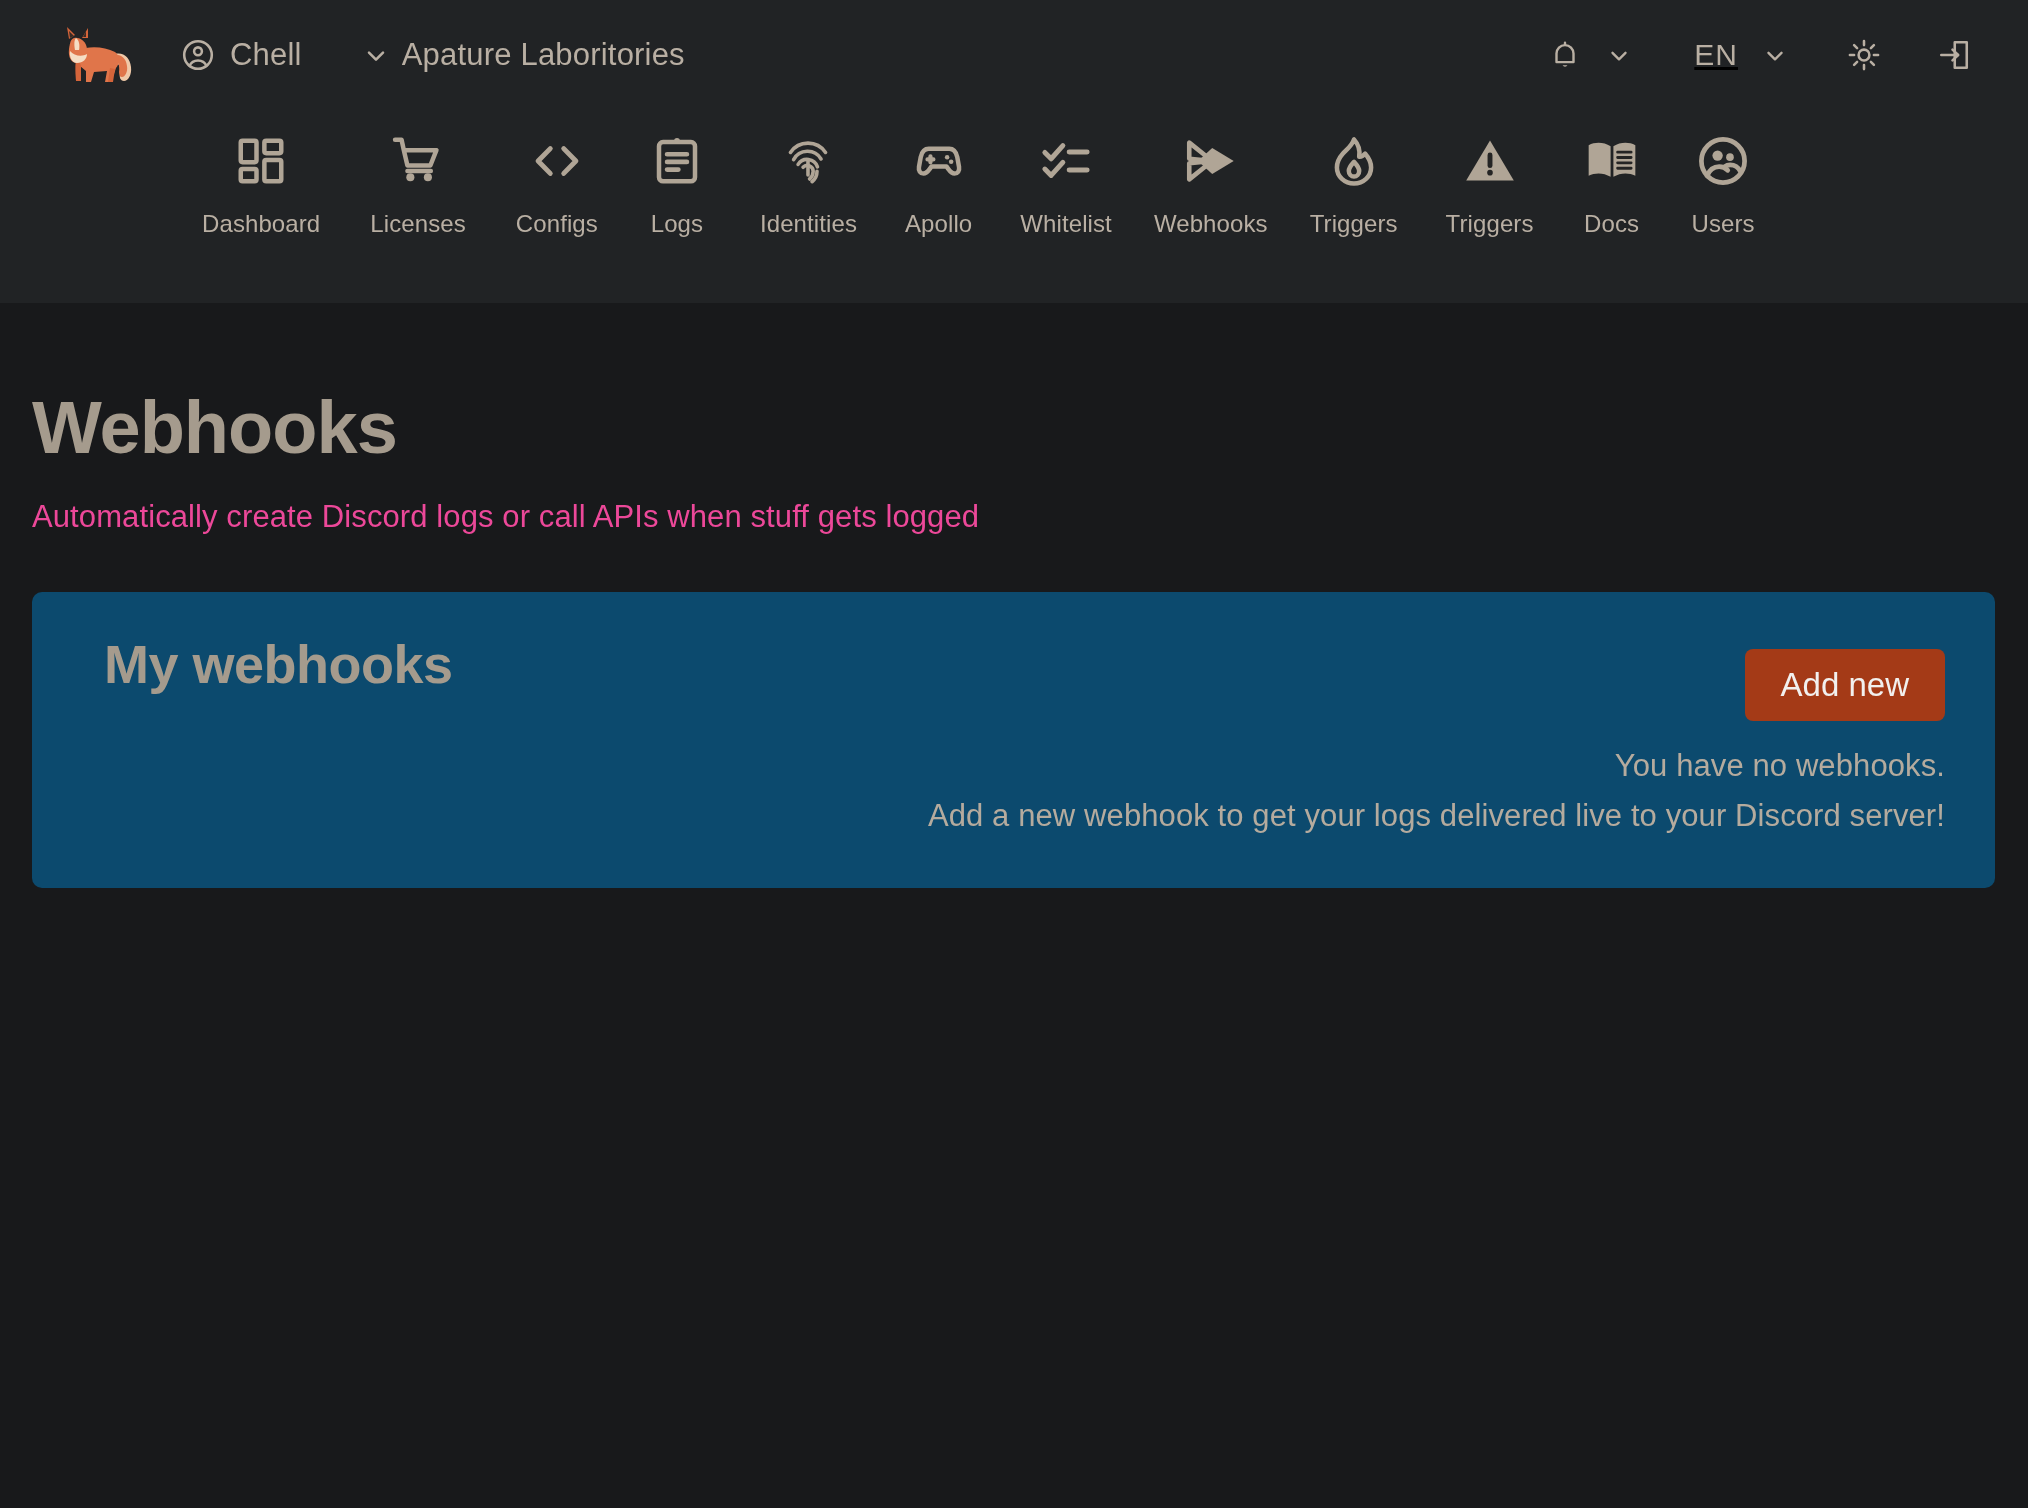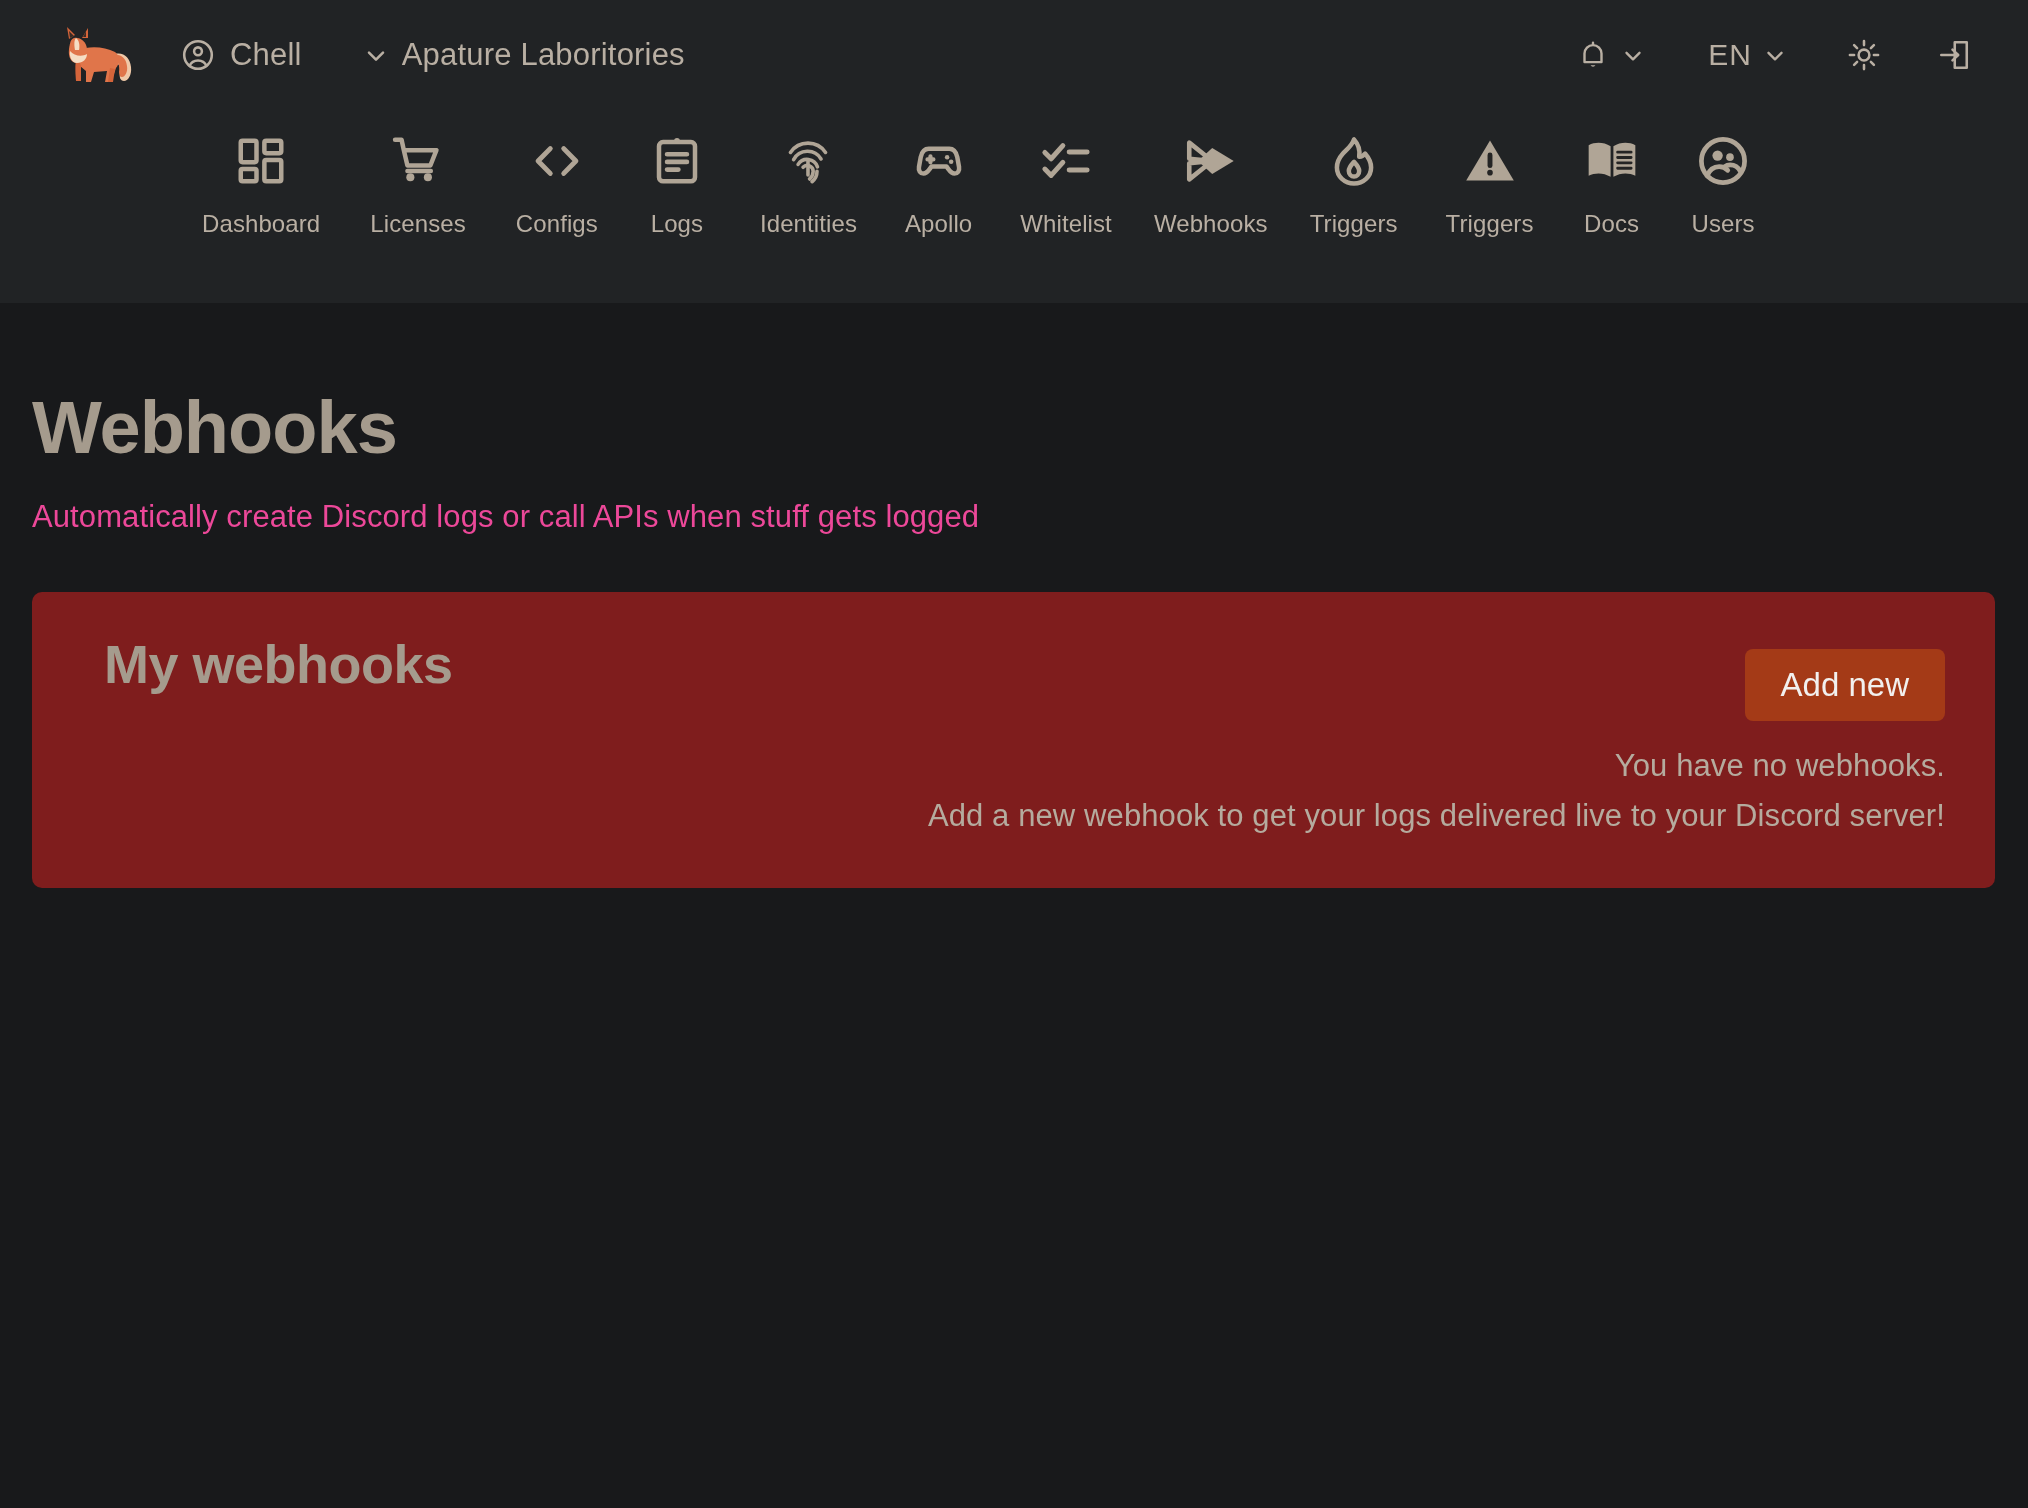--- a/index.html
+++ b/index.html
@@ -68,23 +68,24 @@
   .hdr-actions {
     display: flex;
     align-items: center;
     gap: 0;
   }
 
   .hdr-btn {
     display: flex;
     align-items: center;
     justify-content: center;
-    gap: 10px;
+    gap: 24px;
     cursor: pointer;
     padding: 8px 14px;
+    text-decoration: underline;
   }
 
   .lang-text {
     font-size: 30px;
     color: #b9afa3;
     letter-spacing: 1px;
   }
 
   .gap-a { width: 34px; }
   .gap-b { width: 30px; }
@@ -155,21 +156,21 @@
     margin-top: 34px;
     font-size: 31px;
     color: #ec4899;
     letter-spacing: 0.1px;
   }
 
   .card {
     margin-top: 57px;
     width: 1963px;
     min-height: 296px;
-    background: #7f1d1d;
+    background: #0c4a6e;
     border-radius: 10px;
     padding: 44px 50px 48px 42px;
     position: relative;
   }
 
   .card-head {
     display: flex;
     align-items: flex-start;
     justify-content: space-between;
   }

